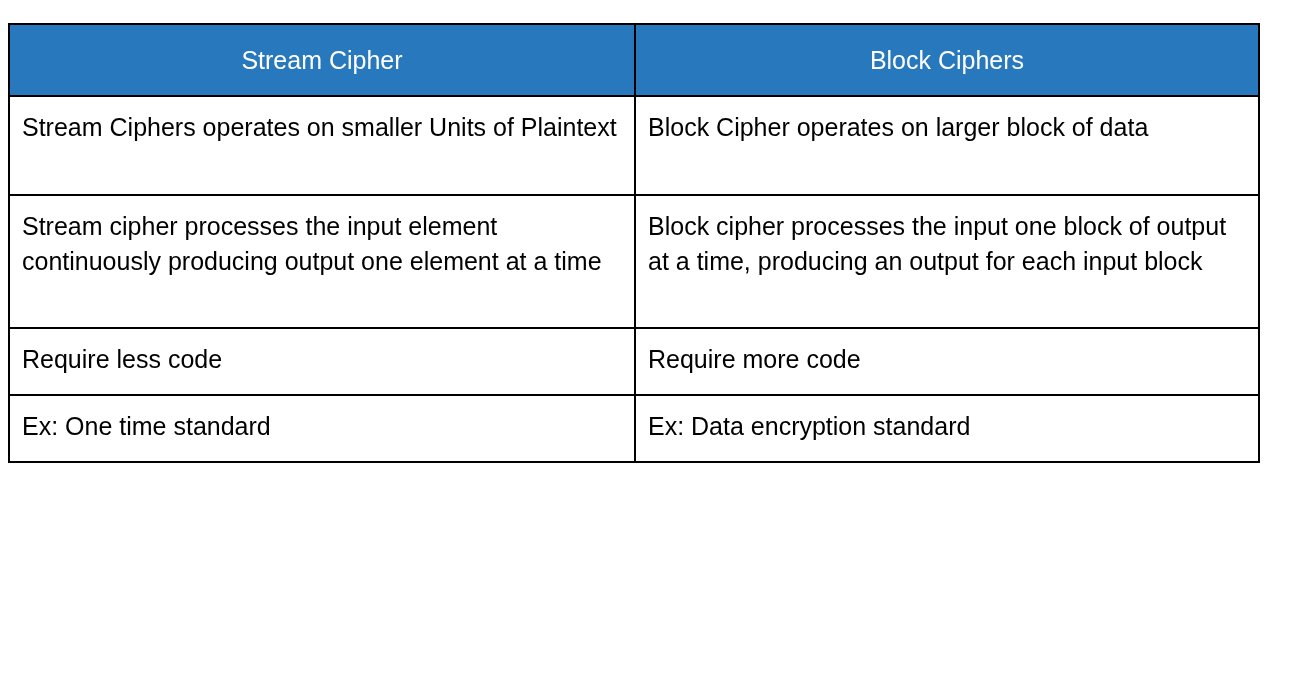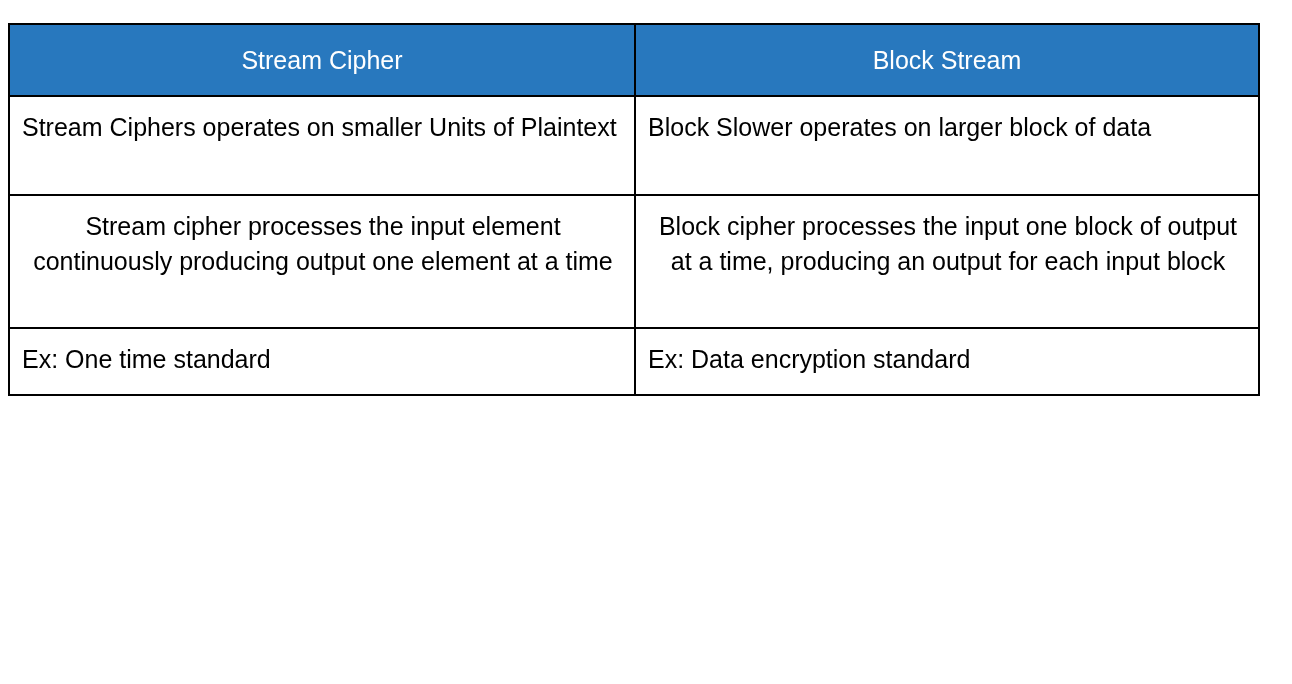--- a/index.html
+++ b/index.html
@@ -54,45 +54,49 @@
     background: #ffffff;
     color: #000000;
     font-size: 25px;
     line-height: 35px;
     text-align: left;
     padding: 13px 10px 14px 12px;
   }
 
   table.comparison-table td.cell-lines-1 { height: 67px;  }
   table.comparison-table td.cell-lines-2 { height: 99px;  }
-  table.comparison-table td.cell-lines-3 { height: 133px; text-align: center; }
+  table.comparison-table td.cell-lines-3 { height: 133px; }
 </style>
 </head>
 <body>
 
 <div id="comparison-table-wrap">
   <table class="comparison-table">
     <colgroup>
       <col class="col-left">
       <col class="col-right">
     </colgroup>
     <thead>
       <tr>
         <th>Stream Cipher</th>
-        <th>Block Stream</th>
+        <th>Block Ciphers</th>
       </tr>
     </thead>
     <tbody>
       <tr>
         <td class="cell-lines-2">Stream Ciphers operates on smaller Units of Plaintext</td>
-        <td class="cell-lines-2">Block Slower operates on larger block of data</td>
+        <td class="cell-lines-2">Block Cipher operates on larger block of data</td>
       </tr>
       <tr>
         <td class="cell-lines-3">Stream cipher processes the input element continuously producing output one element at a time</td>
         <td class="cell-lines-3">Block cipher processes the input one block of output at a time, producing an output for each input block</td>
+      </tr>
+      <tr>
+        <td class="cell-lines-1">Require less code</td>
+        <td class="cell-lines-1">Require more code</td>
       </tr>
       <tr>
         <td class="cell-lines-1">Ex: One time standard</td>
         <td class="cell-lines-1">Ex: Data encryption standard</td>
       </tr>
     </tbody>
   </table>
 </div>
 
 </body></html>

